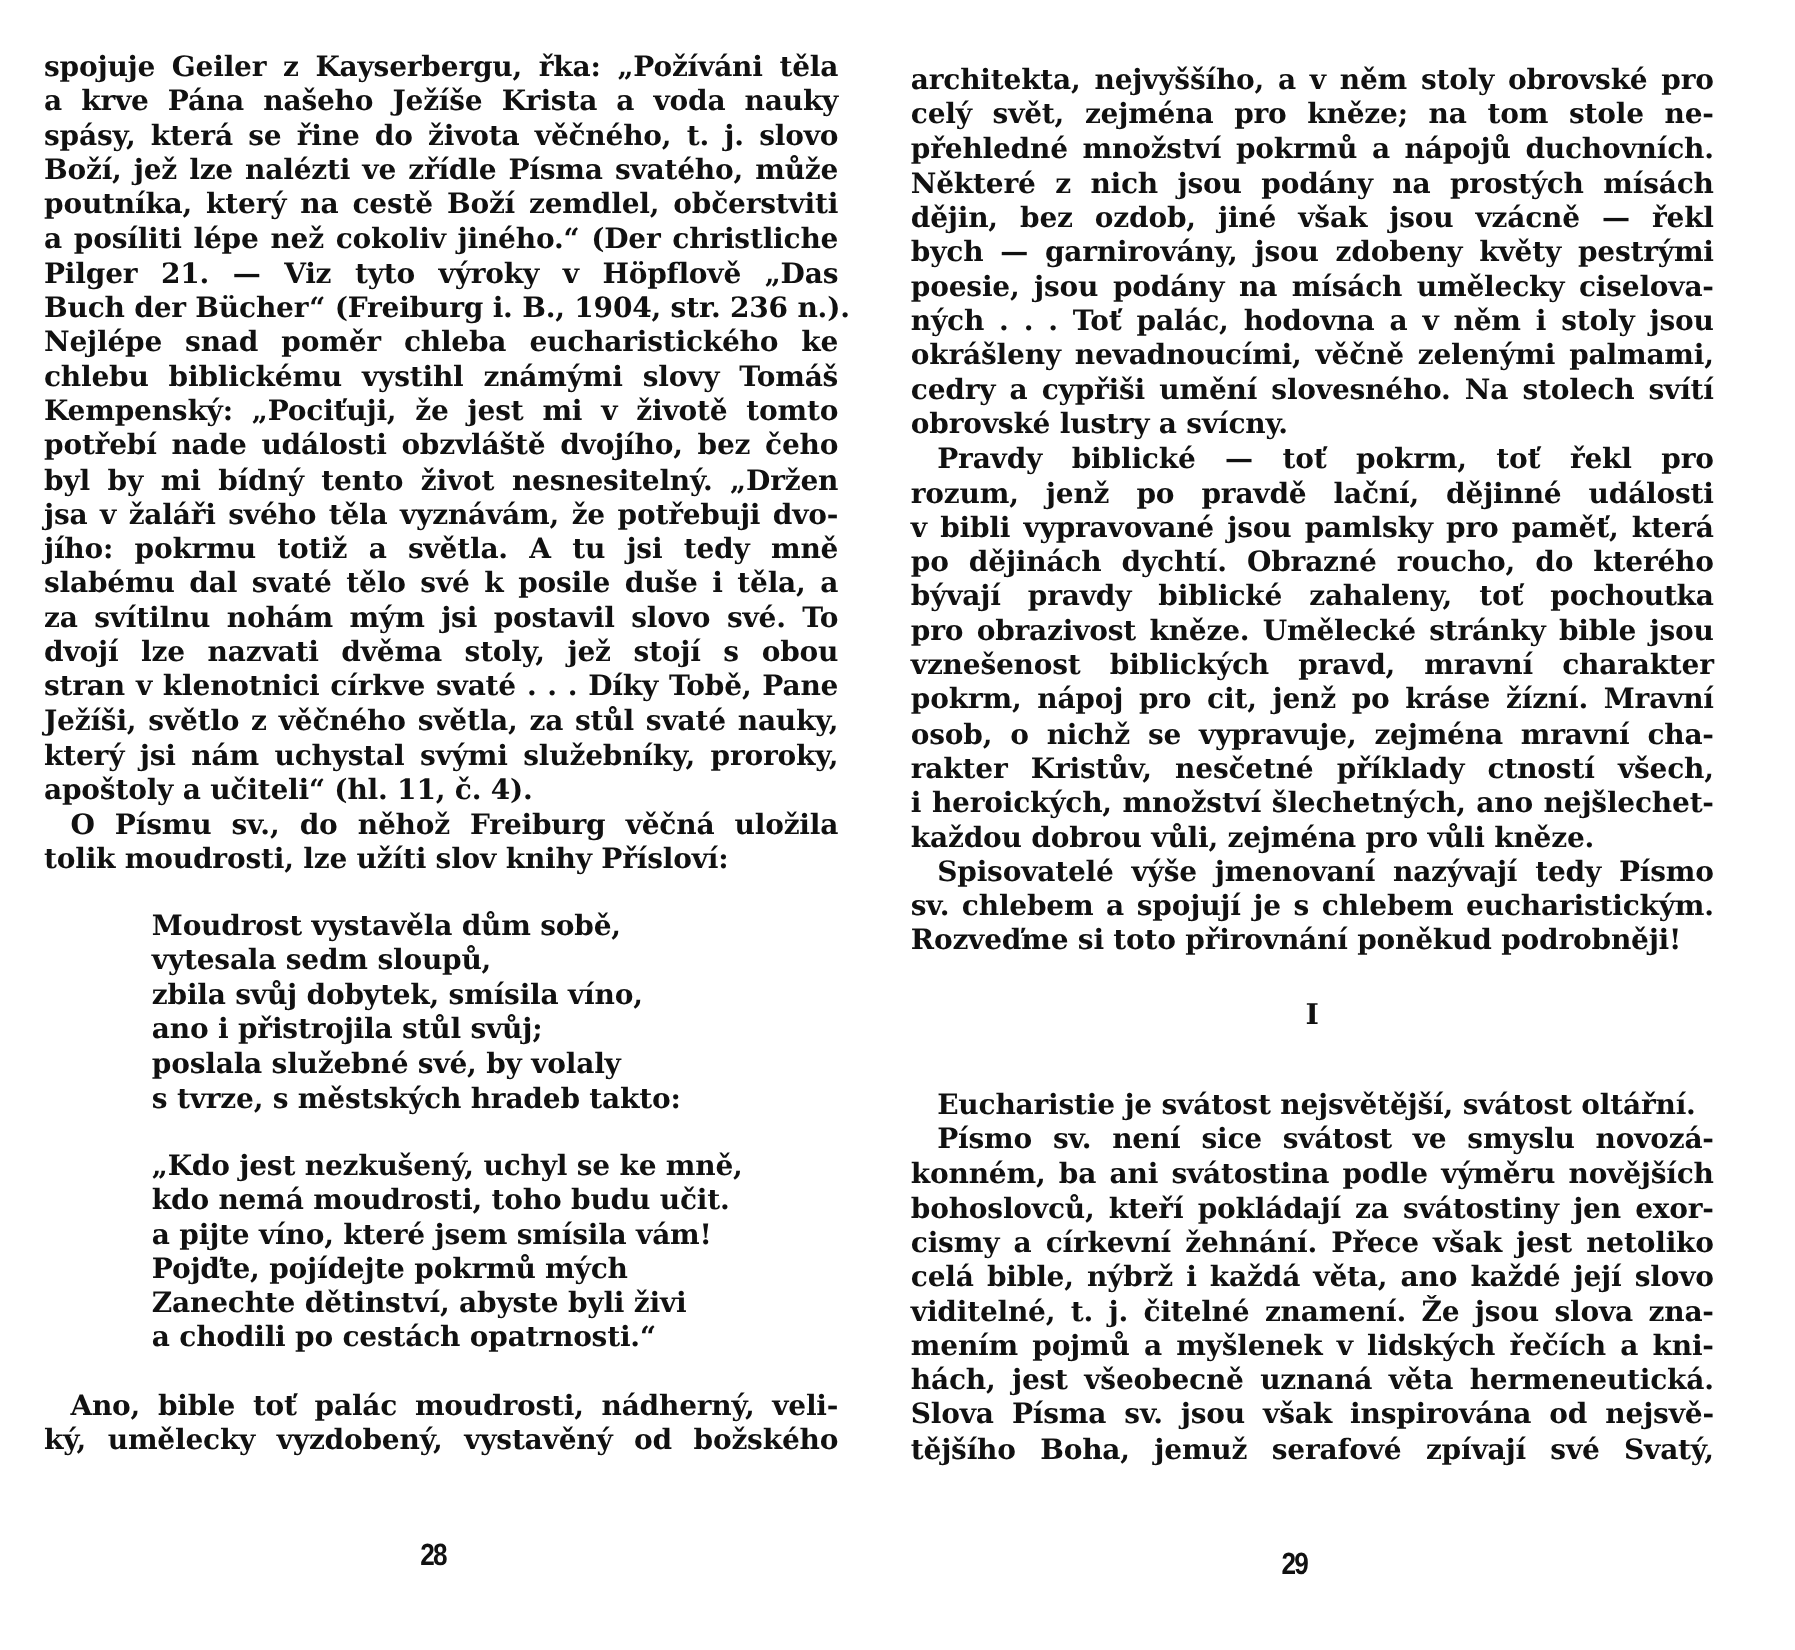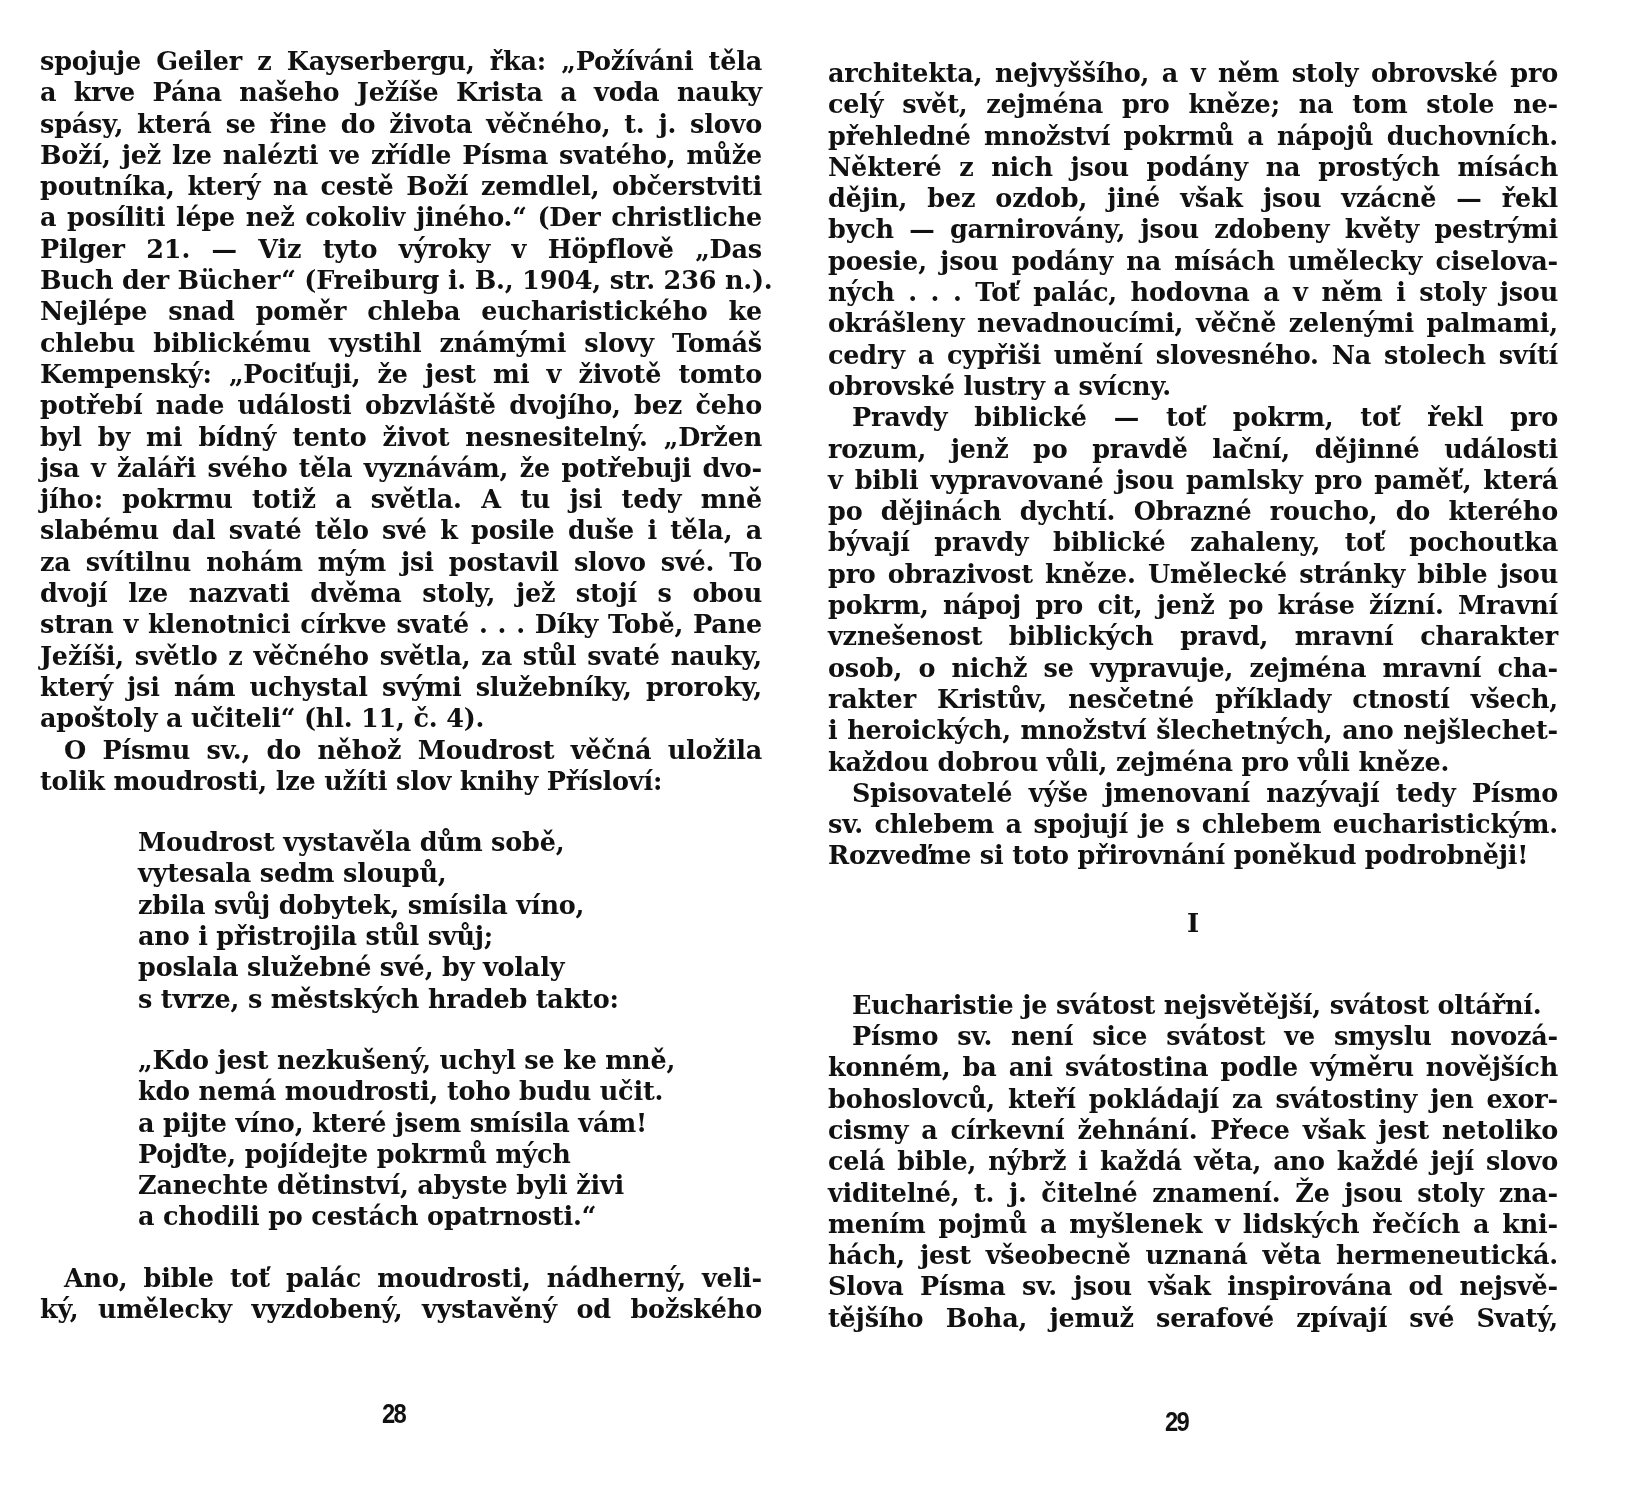--- a/index.html
+++ b/index.html
@@ -58,21 +58,21 @@
       <span class="line"><span class="it">jího: pokrmu totiž a světla. A tu jsi tedy mně</span></span>
       <span class="line"><span class="it">slabému dal svaté tělo své k posile duše i těla, a</span></span>
       <span class="line"><span class="it">za svítilnu nohám mým jsi postavil slovo své. To</span></span>
       <span class="line"><span class="it">dvojí lze nazvati dvěma stoly, jež stojí s obou</span></span>
       <span class="line"><span class="it">stran v klenotnici církve svaté . . . Díky Tobě, Pane</span></span>
       <span class="line"><span class="it">Ježíši, světlo z věčného světla, za stůl svaté nauky,</span></span>
       <span class="line"><span class="it">který jsi nám uchystal svými služebníky, proroky,</span></span>
       <span class="line last"><span class="it">apoštoly a učiteli“</span><span> (hl. 11, č. 4).</span></span>
     </div>
   <div>
-      <span class="line indent"><span>O Písmu sv., do něhož Moudrost věčná uložila</span></span>
+      <span class="line indent"><span>O Písmu sv., do něhož Freiburg věčná uložila</span></span>
       <span class="line last"><span>tolik moudrosti, lze užíti slov knihy Přísloví:</span></span>
     </div>
   <div class="gap-m"></div>
   <div class="poem">
       <span class="line">Moudrost vystavěla dům sobě,</span>
       <span class="line">vytesala sedm sloupů,</span>
       <span class="line">zbila svůj dobytek, smísila víno,</span>
       <span class="line">ano i přistrojila stůl svůj;</span>
       <span class="line">poslala služebné své, by volaly</span>
       <span class="line">s tvrze, s městských hradeb takto:</span>
@@ -109,43 +109,43 @@
       <span class="line"><span>cedry a cypřiši umění slovesného. Na stolech svítí</span></span>
       <span class="line last"><span>obrovské lustry a svícny.</span></span>
     </div>
   <div>
       <span class="line indent"><span>Pravdy biblické — toť pokrm, toť řekl pro</span></span>
       <span class="line"><span>rozum, jenž po pravdě lační, dějinné události</span></span>
       <span class="line"><span>v bibli vypravované jsou pamlsky pro paměť, která</span></span>
       <span class="line"><span>po dějinách dychtí. Obrazné roucho, do kterého</span></span>
       <span class="line"><span>bývají pravdy biblické zahaleny, toť pochoutka</span></span>
       <span class="line"><span>pro obrazivost kněze. Umělecké stránky bible jsou</span></span>
+      <span class="line"><span>vznešenost biblických pravd, mravní charakter</span></span>
       <span class="line"><span>pokrm, nápoj pro cit, jenž po kráse žízní. Mravní</span></span>
-      <span class="line"><span>vznešenost biblických pravd, mravní charakter</span></span>
       <span class="line"><span>osob, o nichž se vypravuje, zejména mravní cha-</span></span>
       <span class="line"><span>rakter Kristův, nesčetné příklady ctností všech,</span></span>
       <span class="line"><span>i heroických, množství šlechetných, ano nejšlechet-</span></span>
       <span class="line last"><span>každou dobrou vůli, zejména pro vůli kněze.</span></span>
     </div>
   <div>
       <span class="line indent"><span>Spisovatelé výše jmenovaní nazývají tedy Písmo</span></span>
       <span class="line"><span>sv. chlebem a spojují je s chlebem eucharistickým.</span></span>
       <span class="line last"><span>Rozveďme si toto přirovnání poněkud podrobněji!</span></span>
     </div>
   <span class="section-num">I</span>
   <div>
       <span class="line indent last"><span>Eucharistie je svátost </span><span class="it">nejsvětější,</span><span> svátost </span><span class="it">oltářní.</span></span>
     </div>
   <div>
       <span class="line indent"><span>Písmo sv. není sice svátost ve smyslu novozá-</span></span>
       <span class="line"><span>konném, ba ani svátostina podle výměru novějších</span></span>
       <span class="line"><span>bohoslovců, kteří pokládají za svátostiny jen exor-</span></span>
       <span class="line"><span>cismy a církevní žehnání. Přece však jest netoliko</span></span>
       <span class="line"><span>celá bible, nýbrž i každá věta, ano každé její slovo</span></span>
-      <span class="line"><span class="it">viditelné,</span><span> t. j. čitelné </span><span class="it">znamení.</span><span> Že jsou stoly zna-</span></span>
+      <span class="line"><span class="it">viditelné,</span><span> t. j. čitelné </span><span class="it">znamení.</span><span> Že jsou slova zna-</span></span>
       <span class="line"><span>mením pojmů a myšlenek v lidských řečích a kni-</span></span>
       <span class="line"><span>hách, jest všeobecně uznaná věta hermeneutická.</span></span>
       <span class="line"><span>Slova Písma sv. jsou však inspirována od nejsvě-</span></span>
       <span class="line"><span>tějšího Boha, jemuž serafové zpívají své Svatý,</span></span>
     </div>
 </div>
 
 <div class="pagenum" id="pn-right">29</div>
 
 </body></html>

